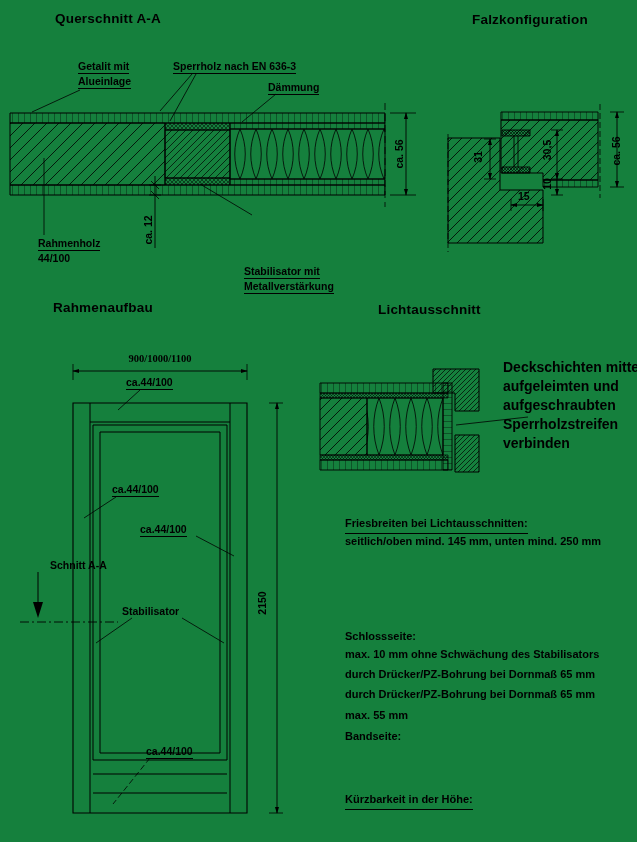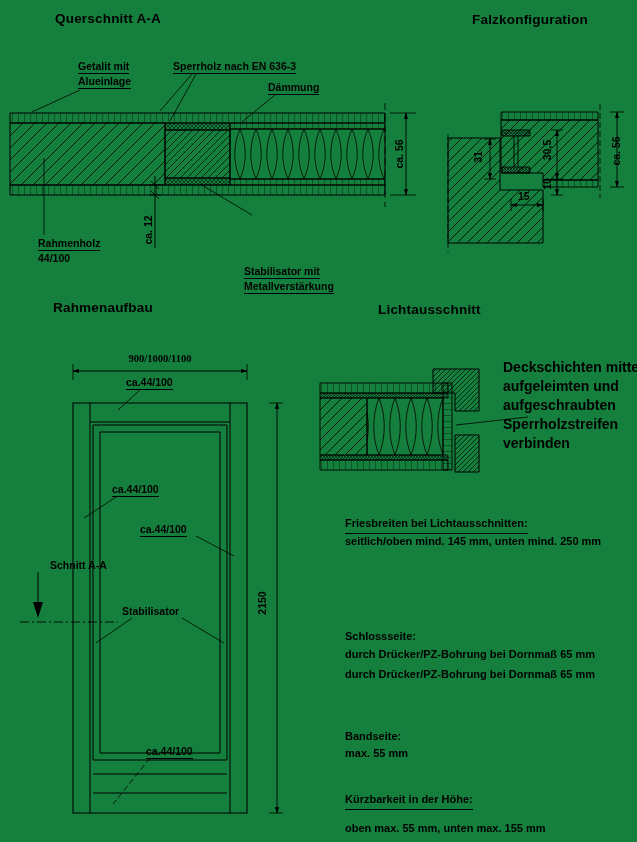--- a/index.html
+++ b/index.html
@@ -210,25 +210,25 @@
   </div>
 
   <div class="txt" style="left:345px; top:513px;">
     <span class="ul">Friesbreiten bei Lichtausschnitten:</span>
   </div>
   <div class="txt" style="left:345px; top:531px;">seitlich/oben mind. 145 mm, unten mind. 250 mm</div>
 
 
   <div class="txt" style="left:345px; top:626px;">Schlossseite:</div>
   <div class="txt" style="left:345px; top:644px;">
+    <div>max. 10 mm ohne Schwächung des Stabilisators</div>
     <div>durch Drücker/PZ-Bohrung bei Dornmaß 65 mm</div>
     <div>durch Drücker/PZ-Bohrung bei Dornmaß 65 mm</div>
   </div>
 
   <div class="txt" style="left:345px; top:726px;">Bandseite:</div>
-  <div class="txt" style="left:345px; top:743px;">max. 55 mm</div>
+  <div class="txt" style="left:345px; top:705px;">max. 55 mm</div>
 
   <div class="txt" style="left:345px; top:789px;">
     <span class="ul">Kürzbarkeit in der Höhe:</span>
   </div>
-  <div class="txt" style="left:345px; top:818px;">oben max. 55 mm, unten max. 155 mm</div>
 
 </div>
 
 </body></html>

